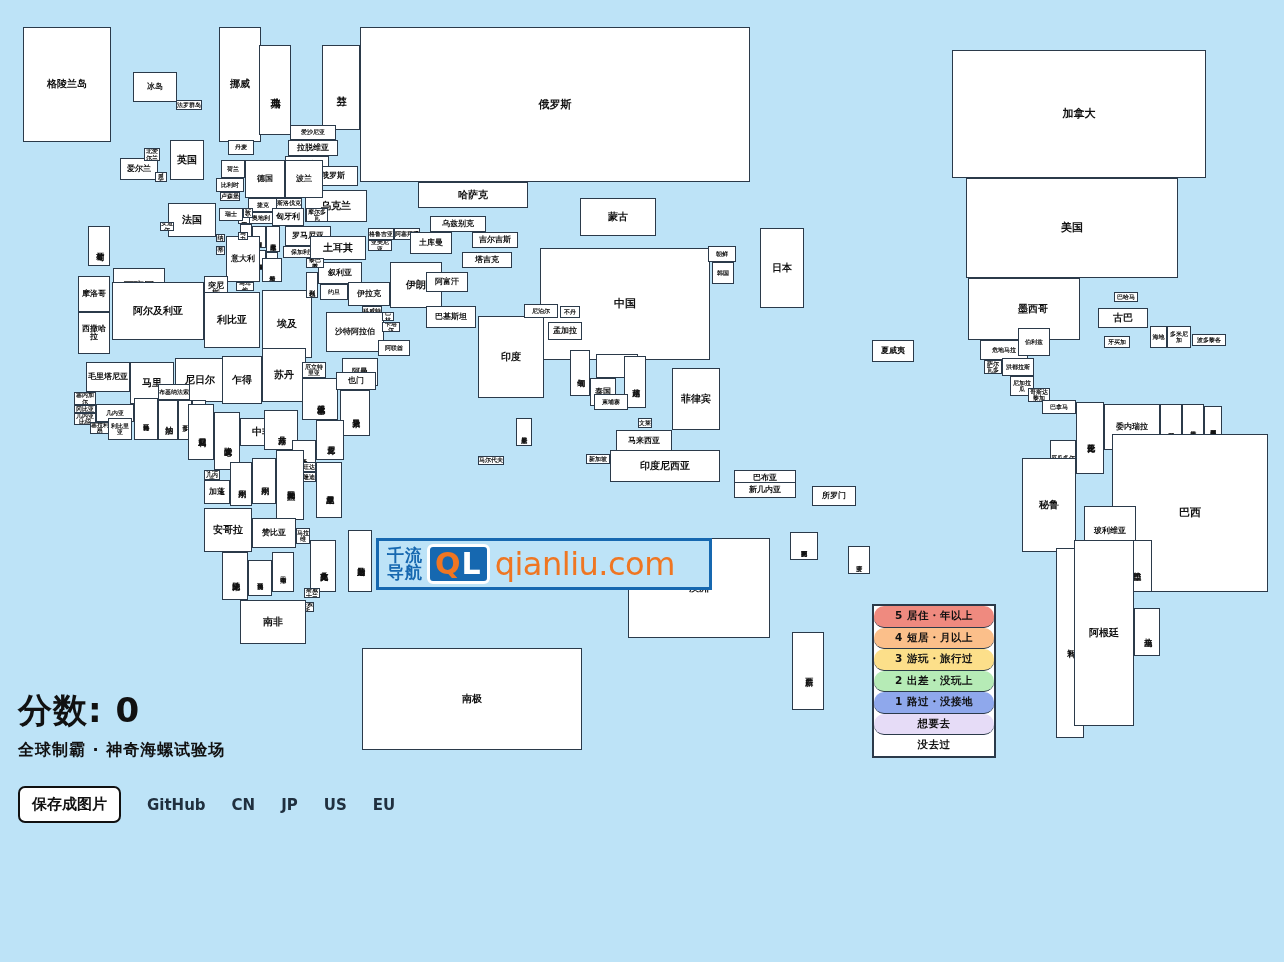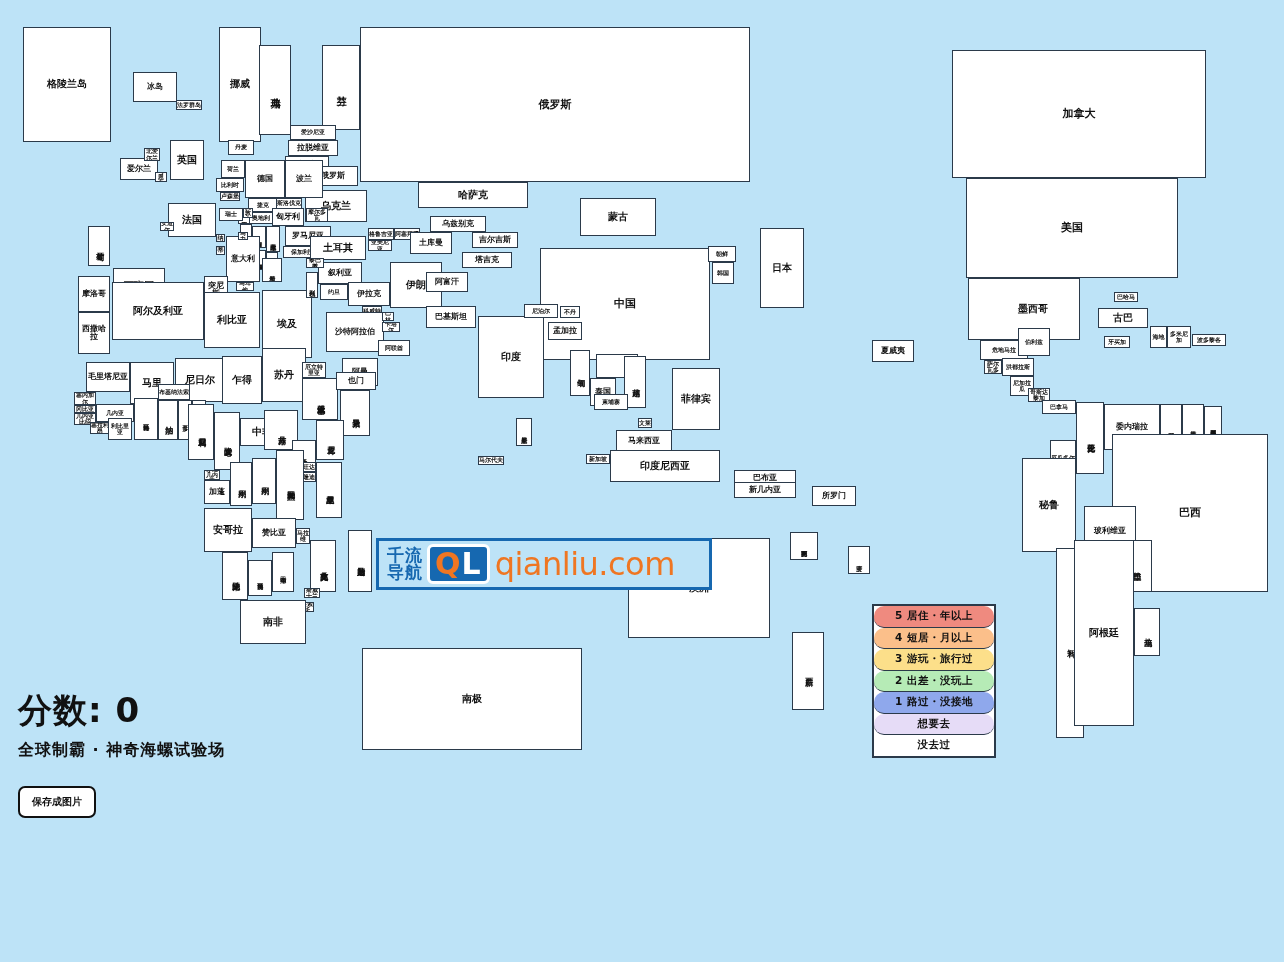--- a/index.html
+++ b/index.html
@@ -36,21 +36,21 @@
 
   
   #score-block{position:absolute;left:18px;top:688px;}
   #score{font-size:34px;font-weight:800;color:#111;letter-spacing:1px;}
   #subtitle{font-size:16px;font-weight:800;color:#111;margin-top:6px;letter-spacing:1px;}
 
   
   #toolbar{position:absolute;left:18px;top:786px;display:flex;align-items:center;gap:0px;}
   #save-btn{
     background:#ffffff;border:2.5px solid #111;border-radius:7px;
-    font-size:10px;font-weight:700;color:#111;
+    font-size:15px;font-weight:700;color:#111;
     padding:7px 12px;cursor:pointer;font-family:inherit;
   }
   .navlink{
     font-size:15px;font-weight:700;color:#20303f;margin-left:26px;
     text-decoration:none;cursor:pointer;
   }
 
   
   #legend{
     position:absolute;left:872px;top:604px;width:120px;
@@ -677,13 +677,14 @@
     </div>
   </div>
 
 <div id="score-block">
   <div id="score">分数: 0</div>
   <div id="subtitle">全球制霸 · 神奇海螺试验场</div>
 </div>
 
 <div id="toolbar">
   <button id="save-btn">保存成图片</button>
+  <span id="nav-links"><a class="navlink">GitHub</a><a class="navlink">CN</a><a class="navlink">JP</a><a class="navlink">US</a><a class="navlink">EU</a></span>
 </div>
 
 </body></html>

